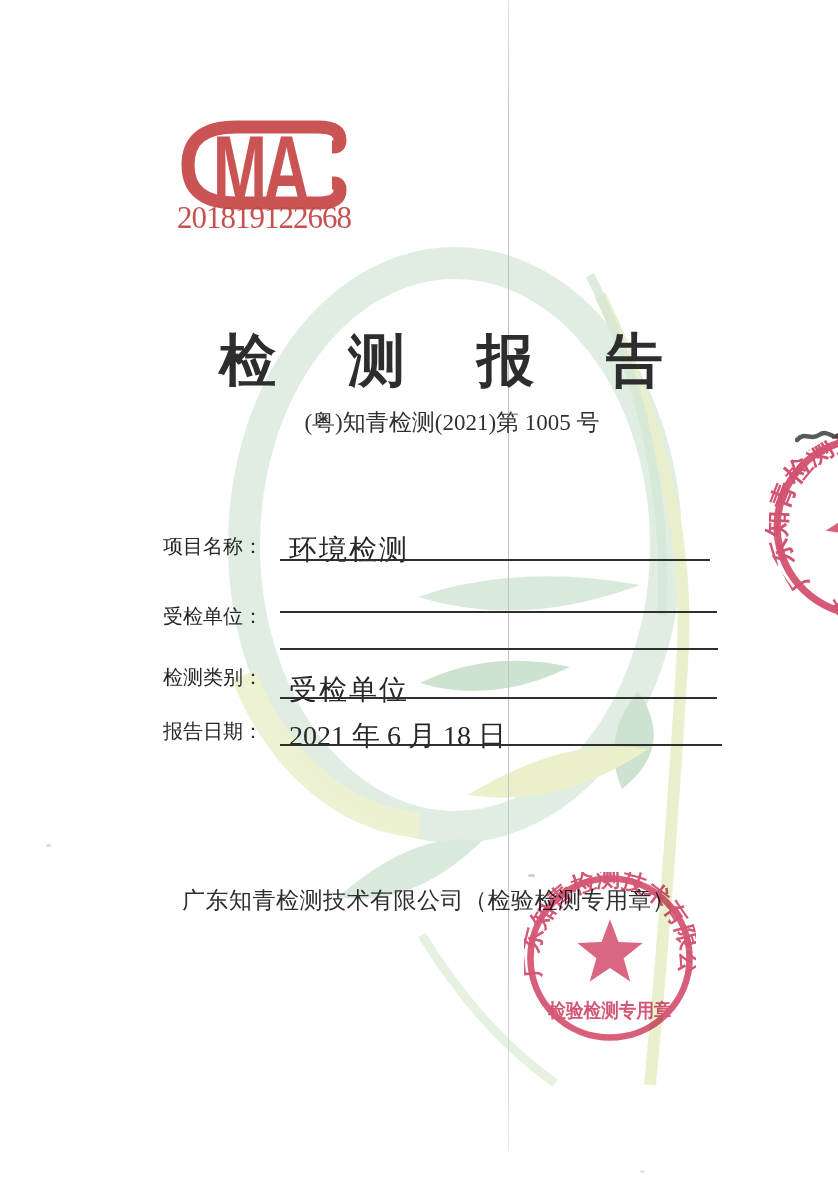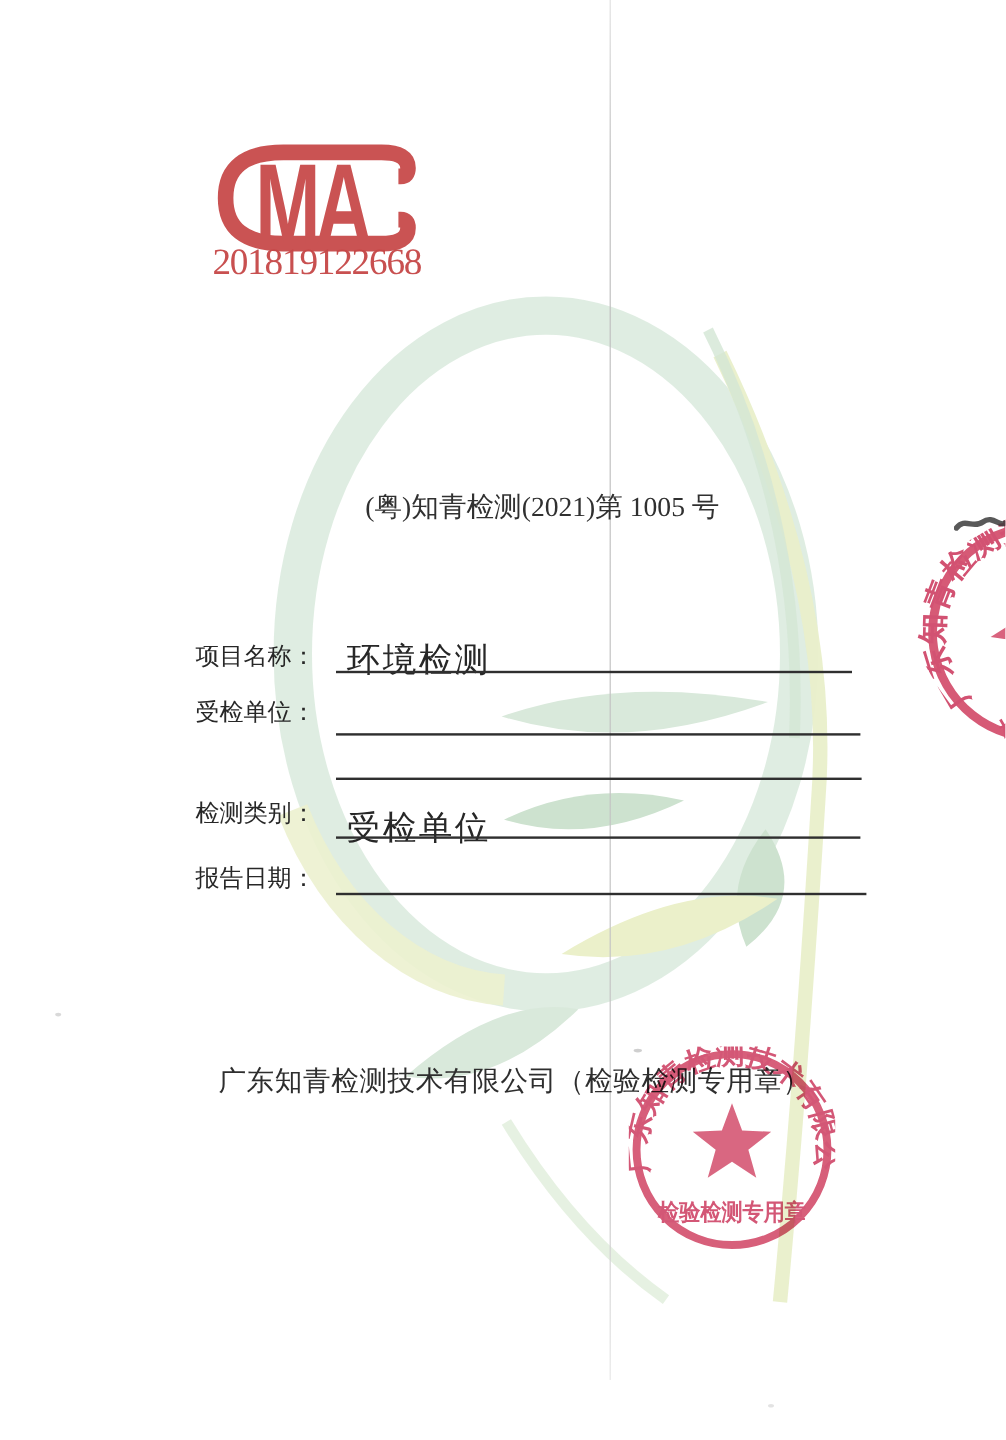--- a/index.html
+++ b/index.html
@@ -68,36 +68,38 @@
   </svg>
 
   <div class="crease"></div>
 
   <svg class="cma-svg" viewBox="0 0 172 98" aria-hidden="true">
     <path d="M 154,31 L 156,31 Q 162,31 162,24 Q 162,11 140,11 L 58,11 Q 10,11 10,49 Q 10,87 58,87 L 140,87 Q 162,87 162,74 Q 162,67 156,67 L 154,67" fill="none" stroke="#c64747" stroke-width="13" stroke-linecap="butt"></path>
     <text x="51" y="87" transform="scale(0.68,1)" font-family="Liberation Sans, DejaVu Sans, sans-serif" font-weight="bold" font-size="96" letter-spacing="-6" fill="#c64747">MA</text>
   </svg>
   <div class="cma-num">201819122668</div>
 
+  <h1 class="title">检测报告</h1>
   <div class="report-no">(粤)知青检测(2021)第 1005 号</div>
 
   <div class="flabel" style="top:533px">项目名称：</div>
   <div class="fvalue" style="top:531px;letter-spacing:2px">环境检测</div>
   <div class="uline" style="left:280px;top:559px;width:430px"></div>
 
-  <div class="flabel" style="top:580px">受检单位：</div>
+  <div class="flabel" style="top:603px">受检单位：</div>
   <div class="uline" style="left:280px;top:611px;width:437px"></div>
 
   <div class="uline" style="left:280px;top:648px;width:438px"></div>
 
   <div class="flabel" style="top:664px">检测类别：</div>
   <div class="fvalue" style="top:671px;letter-spacing:2px">受检单位</div>
   <div class="uline" style="left:280px;top:697px;width:437px"></div>
 
   <div class="flabel" style="top:718px">报告日期：</div>
+  <div class="fvalue" style="top:717px">2021 年 6 月 18 日</div>
   <div class="uline" style="left:280px;top:744px;width:442px"></div>
 
   <div class="footer-line">广东知青检测技术有限公司（检验检测专用章）</div>
 
   <svg class="stamp stamp-main" viewBox="0 0 120 120" aria-hidden="true">
     <defs>
         <path id="arcA" d="M 13,77 A 50,50 0 1 1 107,77" fill="none"></path>
       </defs>
     <circle class="ring" cx="60" cy="60" r="55.5"></circle>
     <polygon class="star" points="60,33 65.9,48.9 82.8,49.6 69.5,60.1 74.1,76.4 60,67 45.9,76.4 50.5,60.1 37.2,49.6 54.1,48.9"></polygon>

